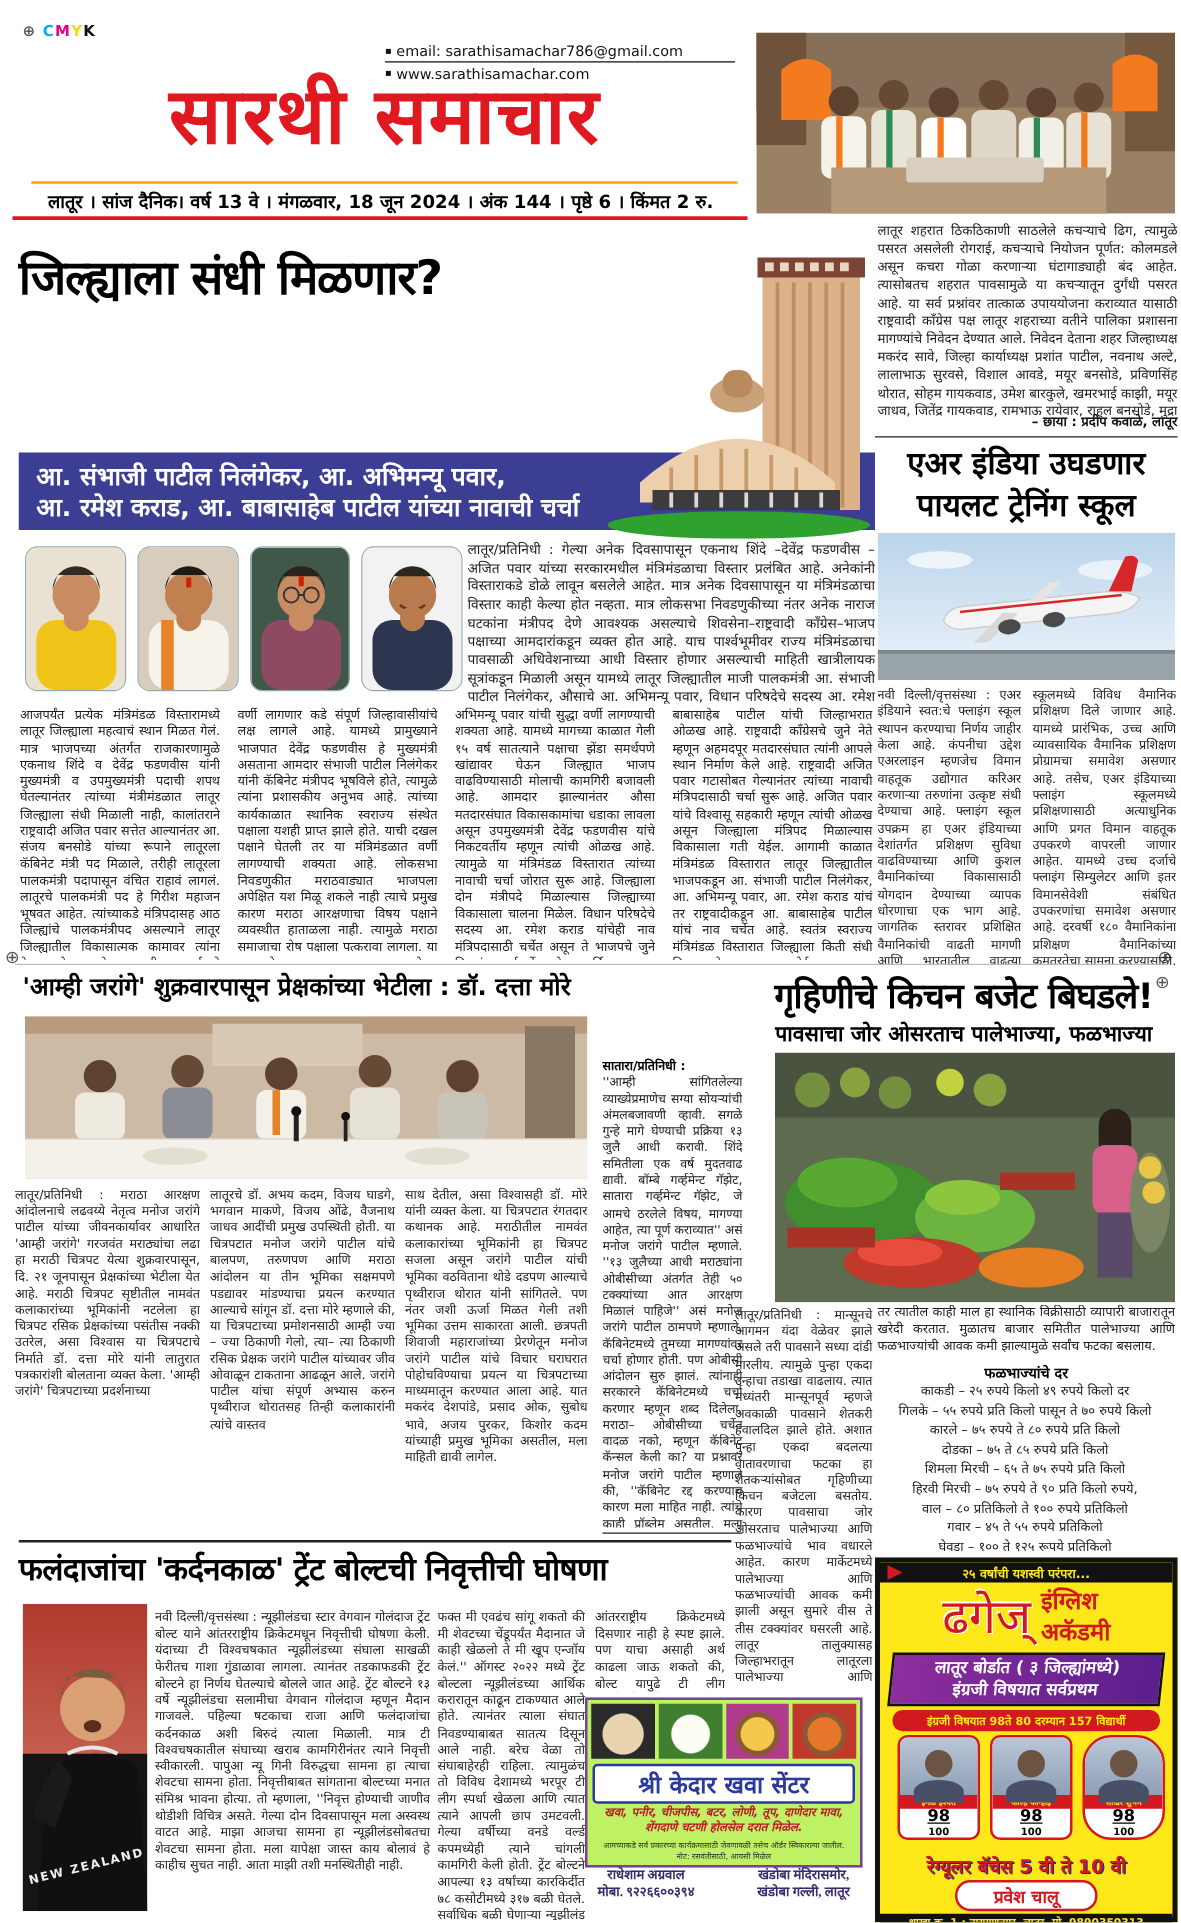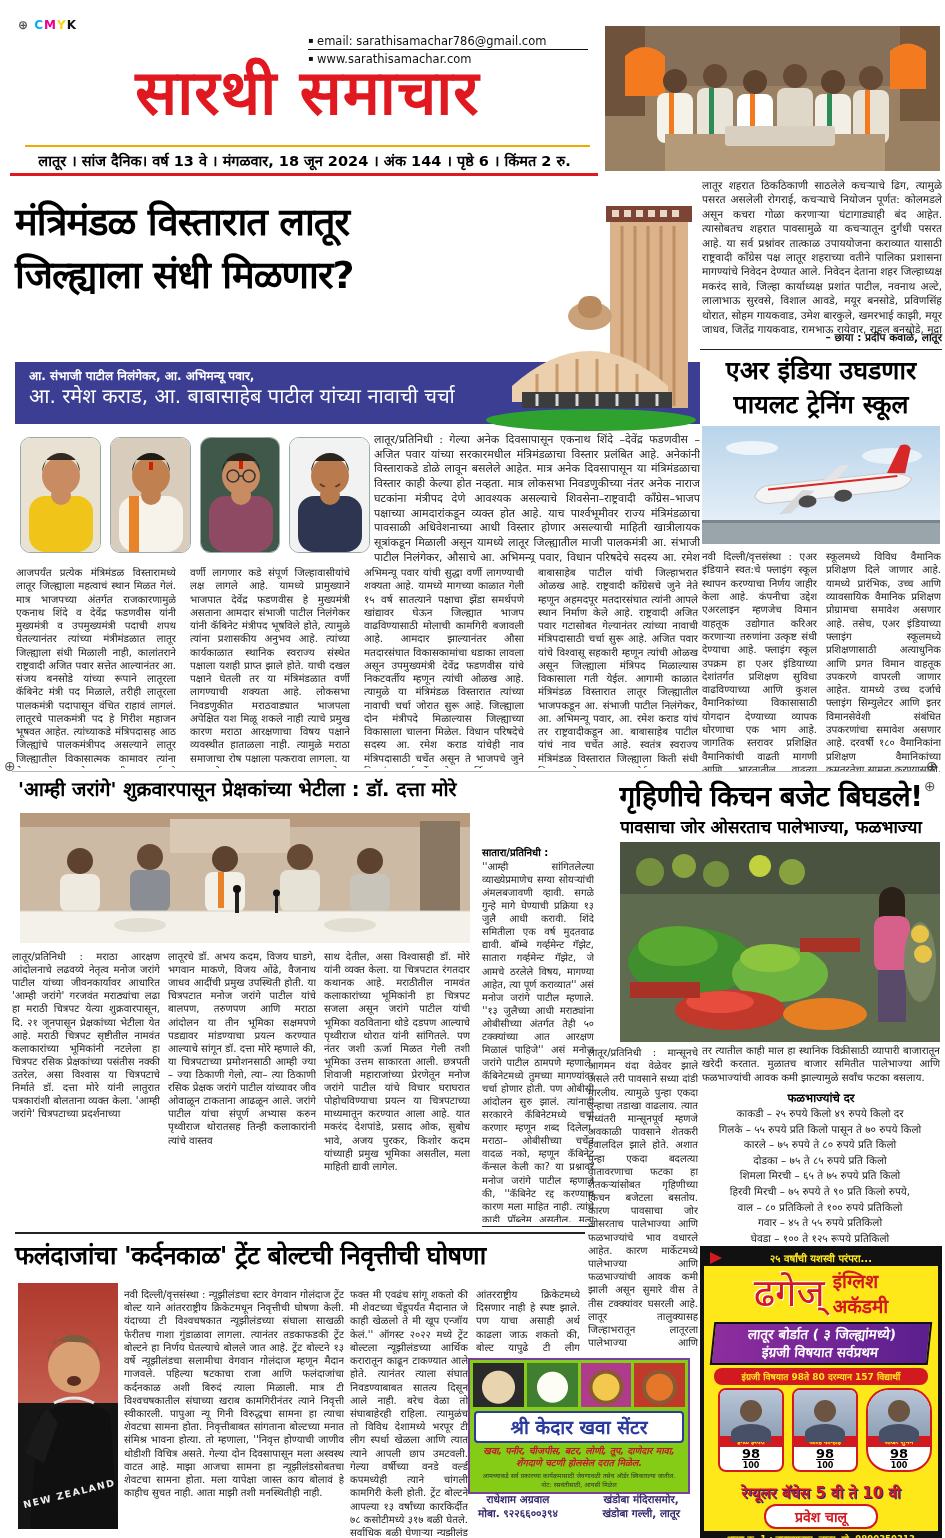--- a/index.html
+++ b/index.html
@@ -85,21 +85,20 @@
       <rect x="60" y="108" width="220" height="37" fill="#b59a79"></rect>
       <rect x="120" y="100" width="110" height="20" rx="3" fill="#d9cfc0"></rect>
     </svg>
   </div>
 
   <div class="abs txt" style="left:702px;top:178px;width:240px;height:156px;font-size:10.6px;line-height:1.36;">लातूर शहरात ठिकठिकाणी साठलेले कचऱ्याचे ढिग, त्यामुळे पसरत असलेली रोगराई, कचऱ्याचे नियोजन पूर्णत: कोलमडले असून कचरा गोळा करणाऱ्या घंटागाड्याही बंद आहेत. त्यासोबतच शहरात पावसामुळे या कचऱ्यातून दुर्गंधी पसरत आहे. या सर्व प्रश्नांवर तात्काळ उपाययोजना कराव्यात यासाठी राष्ट्रवादी काँग्रेस पक्ष लातूर शहराच्या वतीने पालिका प्रशासना मागण्यांचे निवेदन देण्यात आले. निवेदन देताना शहर जिल्हाध्यक्ष मकरंद सावे, जिल्हा कार्याध्यक्ष प्रशांत पाटील, नवनाथ अल्टे, लालाभाऊ सुरवसे, विशाल आवडे, मयूर बनसोडे, प्रविणसिंह थोरात, सोहम गायकवाड, उमेश बारकुले, खमरभाई काझी, मयूर जाधव, जितेंद्र गायकवाड, रामभाऊ रायेवार, राहुल बनसोडे, मुद्रा खान, अमन सुरवसे, राहुल अडसुळे उपस्थित होते.</div>
   <div class="abs" style="left:702px;top:330px;width:240px;text-align:right;font-size:10.6px;font-weight:bold;color:#111;">– छाया : प्रदीप कवाळे, लातूर</div>
   <div class="abs rule" style="left:700px;top:349px;width:242px;height:1px;"></div>
 
   <div class="abs hl" style="left:15px;top:196px;width:485px;font-size:38px;line-height:1.4;letter-spacing:-1px;">
-    <div>मंत्रिमंडळ विस्तारात लातूर</div>
     <div>जिल्ह्याला संधी मिळणार?</div>
   </div>
 
   <div class="abs" style="left:482px;top:196px;width:218px;height:235px;z-index:3;">
     <svg width="218" height="235" viewBox="0 0 218 235">
       <rect x="128" y="22" width="78" height="190" fill="#dcb28a"></rect>
       <g stroke="#bd8f63" stroke-width="3">
         <line x1="140" y1="30" x2="140" y2="210"></line>
           <line x1="153" y1="30" x2="153" y2="210"></line>
         <line x1="166" y1="30" x2="166" y2="210"></line>
@@ -134,22 +133,22 @@
           <line x1="115" y1="198" x2="115" y2="210"></line>
           <line x1="135" y1="198" x2="135" y2="210"></line>
           <line x1="155" y1="198" x2="155" y2="210"></line>
           <line x1="175" y1="198" x2="175" y2="210"></line>
         </g>
       <ellipse cx="109" cy="224" rx="105" ry="11" fill="#2fa12f"></ellipse>
     </svg>
   </div>
 
   <div class="abs" style="left:15px;top:362px;width:685px;height:62px;background:#3b3e92;color:#ffffff;padding:7px 14px;box-sizing:border-box;">
-    <div style="font-size:12px;font-weight:bold;line-height:1.25;">आ. संभाजी पाटील निलंगेकर, आ. अभिमन्यू पवार,</div>
-    <div style="font-size:20px;font-weight:normal;line-height:1.25;">आ. रमेश कराड, आ. बाबासाहेब पाटील यांच्या नावाची चर्चा</div>
+    <div style="font-size:20px;font-weight:bold;line-height:1.25;">आ. संभाजी पाटील निलंगेकर, आ. अभिमन्यू पवार,</div>
+    <div style="font-size:20px;font-weight:bold;line-height:1.25;">आ. रमेश कराड, आ. बाबासाहेब पाटील यांच्या नावाची चर्चा</div>
   </div>
 
   <div class="abs" style="left:20px;top:437px;width:350px;height:118px;display:flex;gap:9px;">
     <div style="width:80px;height:114px;border:1px solid #9aa;border-radius:10px;overflow:hidden;">
       <svg width="80" height="114">
           <rect width="80" height="114" fill="#e9e2d2"></rect>
           <circle cx="40" cy="38" r="19" fill="#c98b62"></circle>
           <path d="M21,34 a19,19 0 0 1 38,0 l-4,-12 -30,0z" fill="#332a22"></path>
           <rect x="8" y="58" width="64" height="56" rx="16" fill="#f0c419"></rect>
           <circle cx="40" cy="57" r="10" fill="#c98b62"></circle>
@@ -334,33 +333,33 @@
       <path d="M20,134 q36,-26 72,-4 l8,116 -88,0z" fill="#101010"></path>
       <path d="M36,120 q20,-10 40,0" stroke="#e6e6e6" stroke-width="3" fill="none"></path>
       <path d="M8,170 q12,-40 22,-44 l10,14 -14,40z" fill="#1a1a1a"></path>
     </svg>
     <span style="position:absolute;left:4px;bottom:30px;display:block;transform:rotate(-14deg);color:#efefef;font-size:9.5px;font-weight:bold;letter-spacing:1.5px;font-family:'DejaVu Sans',sans-serif;">NEW ZEALAND</span>
   </div>
   <div class="abs txt" style="left:124px;top:1288px;width:220px;height:248px;font-size:10.1px;line-height:1.31;">नवी दिल्ली/वृत्तसंस्था : न्यूझीलंडचा स्टार वेगवान गोलंदाज ट्रेंट बोल्ट याने आंतरराष्ट्रीय क्रिकेटमधून निवृत्तीची घोषणा केली. यंदाच्या टी विश्वचषकात न्यूझीलंडच्या संघाला साखळी फेरीतच गाशा गुंडाळावा लागला. त्यानंतर तडकाफडकी ट्रेंट बोल्टने हा निर्णय घेतल्याचे बोलले जात आहे. ट्रेंट बोल्टने १३ वर्षे न्यूझीलंडचा सलामीचा वेगवान गोलंदाज म्हणून मैदान गाजवले. पहिल्या षटकाचा राजा आणि फलंदाजांचा कर्दनकाळ अशी बिरुदं त्याला मिळाली. मात्र टी विश्वचषकातील संघाच्या खराब कामगिरीनंतर त्याने निवृत्ती स्वीकारली. पापुआ न्यू गिनी विरुद्धचा सामना हा त्याचा शेवटचा सामना होता. निवृत्तीबाबत सांगताना बोल्टच्या मनात संमिश्र भावना होत्या. तो म्हणाला, ''निवृत्त होण्याची जाणीव थोडीशी विचित्र असते. गेल्या दोन दिवसापासून मला अस्वस्थ वाटत आहे. माझा आजचा सामना हा न्यूझीलंडसोबतचा शेवटचा सामना होता. मला यापेक्षा जास्त काय बोलावं हे काहीच सुचत नाही. आता माझी तशी मनस्थितीही नाही.</div>
   <div class="abs txt" style="left:350px;top:1288px;width:118px;height:248px;font-size:10.1px;line-height:1.31;">फक्त मी एवढंच सांगू शकतो की मी शेवटच्या चेंडूपर्यंत मैदानात जे काही खेळलो ते मी खूप एन्जॉय केलं.'' ऑगस्ट २०२२ मध्ये ट्रेंट बोल्टला न्यूझीलंडच्या आर्थिक करारातून काढून टाकण्यात आले होते. त्यानंतर त्याला संघात निवडण्याबाबत सातत्य दिसून आले नाही. बरेच वेळा तो संघाबाहेरही राहिला. त्यामुळंच तो विविध देशामध्ये भरपूर टी लीग स्पर्धा खेळला आणि त्यात त्याने आपली छाप उमटवली. गेल्या वर्षीच्या वनडे वर्ल्ड कपमध्येही त्याने चांगली कामगिरी केली होती. ट्रेंट बोल्टने आपल्या १३ वर्षांच्या कारकिर्दीत ७८ कसोटीमध्ये ३१७ बळी घेतले. सर्वाधिक बळी घेणाऱ्या न्यूझीलंड गोलंदाजांच्या यादीत तो आहे. आपल्या शेवटच्या सामन्यात त्याने न्यू गिनी विरुद्ध दोन बळी घेतले होते. त्याने संघाचा निरोप घेतला. ट्रेंट बोल्ट निवृत्तीच्या भाषणात थोडा भावूक झाला होता. शेवटचा सामना संस्मरणीय ठरला.</div>
   <div class="abs txt" style="left:476px;top:1288px;width:104px;height:66px;font-size:10.1px;line-height:1.31;">आंतरराष्ट्रीय क्रिकेटमध्ये दिसणार नाही हे स्पष्ट झाले. पण याचा असाही अर्थ काढला जाऊ शकतो की, बोल्ट यापुढे टी लीग स्पर्धांमध्ये खेळत राहणार आहे. तसे असल्यास तो मध्येही नक्कीच खेळताना दिसू शकतो.</div>
 
-  <div class="abs" style="left:468px;top:1358px;width:222px;height:136px;border:2px solid #7b3fa0;background:#84cc16;box-sizing:border-box;">
+  <div class="abs" style="left:468px;top:1358px;width:222px;height:136px;border:2px solid #7b3fa0;background:#bef264;box-sizing:border-box;">
     <div style="display:flex;gap:3px;padding:3px;">
       <div style="width:52px;height:44px;background:radial-gradient(circle at 50% 55%, #e8d5b0 0 16px, #2a2a2a 17px);"></div>
       <div style="width:52px;height:44px;background:radial-gradient(circle at 50% 55%, #fdfdf6 0 15px, #3f7f2f 16px);"></div>
       <div style="width:52px;height:44px;background:radial-gradient(circle at 50% 55%, #f2c94c 0 13px, #8a5a33 14px 17px, #b03a8c 18px);"></div>
       <div style="width:52px;height:44px;background:radial-gradient(circle at 50% 55%, #e6762a 0 13px, #8a5a33 14px 17px, #c0392b 18px);"></div>
     </div>
     <div style="margin:1px 4px;background:#ffffff;border:2px solid #2b3a9e;border-radius:4px;text-align:center;font-size:19px;font-weight:800;color:#2b3a9e;padding:1px 0;">श्री केदार खवा सेंटर</div>
     <div style="text-align:center;font-size:9.3px;font-weight:bold;font-style:italic;color:#c0182a;line-height:1.3;margin-top:2px;">खवा, पनीर, चीजपीस, बटर, लोणी, तूप, दाणेदार मावा,</div>
     <div style="text-align:center;font-size:9.3px;font-weight:bold;font-style:italic;color:#c0182a;line-height:1.3;">शेंगदाणे चटणी होलसेल दरात मिळेल.</div>
     <div style="text-align:center;font-size:6.3px;color:#333;margin-top:2px;">आमच्याकडे सर्व प्रकारच्या कार्यक्रमासाठी जेवणावळी तसेच ऑर्डर स्विकारल्या जातील.</div>
     <div style="text-align:center;font-size:6.3px;color:#333;">नोट: रसवंतीसाठी, आयसी मिळेल</div>
-    <div style="display:flex;justify-content:space-between;padding:3px 8px 0 8px;">
+    <div style="display:flex;justify-content:space-between;padding:3px 8px 0 8px;font-family:Liberation Serif, serif;">
       <div style="text-align:center;">
         <div style="font-size:10.5px;font-weight:bold;color:#3a2a6e;">राधेशाम अग्रवाल</div>
         <div style="font-size:10.5px;font-weight:bold;color:#3a2a6e;">मोबा. ९२२६६००३९४</div>
       </div>
       <div style="text-align:center;margin-left:24px;">
         <div style="font-size:10.5px;font-weight:bold;color:#3a2a6e;">खंडोबा मंदिरासमोर,</div>
         <div style="font-size:10.5px;font-weight:bold;color:#3a2a6e;">खंडोबा गल्ली, लातूर</div>
       </div>
     </div>
   </div>

